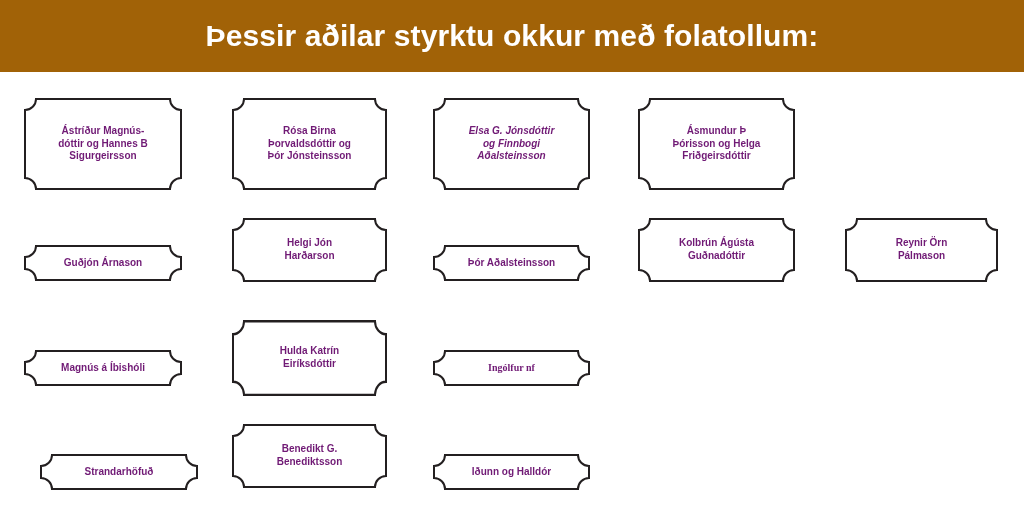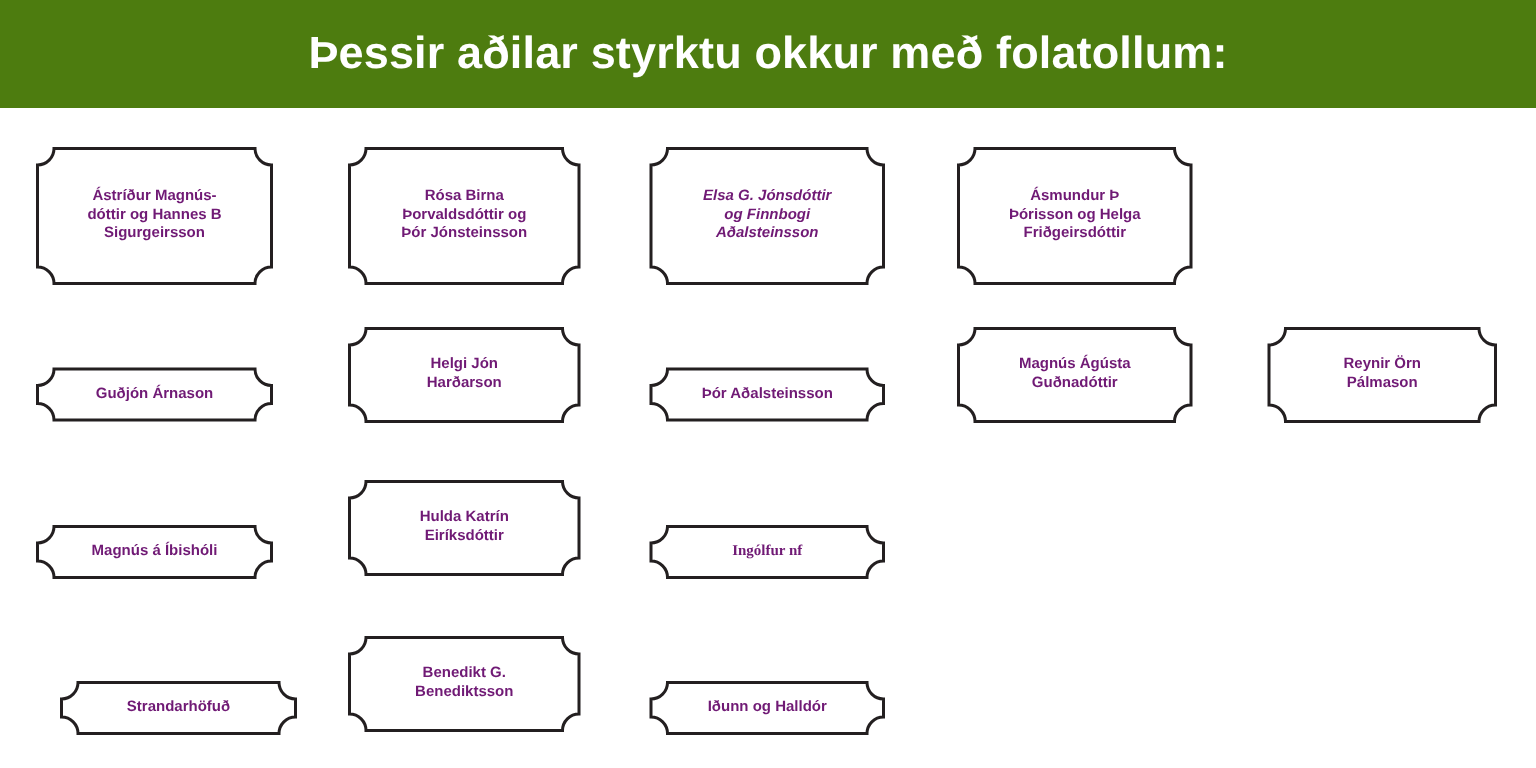--- a/index.html
+++ b/index.html
@@ -16,21 +16,21 @@
     position: relative;
   }
 
   
   #header-band {
     position: absolute;
     left: 0;
     top: 0;
     width: 1024px;
     height: 72px;
-    background: #4d7c0f;
+    background: #a16207;
     display: flex;
     align-items: center;
     justify-content: center;
     box-sizing: border-box;
   }
   #header-title {
     color: #ffffff;
     font-size: 30px;
     font-weight: bold;
     letter-spacing: 0.1px;
@@ -141,37 +141,37 @@
     <div class="plaque" style="left: 433px; top: 173px; width: 157px; height: 36px;">
       <svg class="plaque-svg" viewBox="0 0 157 36" preserveAspectRatio="none">
         <path class="plaque-frame" d="M 12 1 L 145 1 A 11 11 0 0 0 156 12 L 156 24 A 11 11 0 0 0 145 35 L 12 35 A 11 11 0 0 0 1 24 L 1 12 A 11 11 0 0 0 12 1 Z"></path>
       </svg>
       <div class="plaque-label">Þór Aðalsteinsson</div>
     </div>
     <div class="plaque" style="left: 638px; top: 146px; width: 157px; height: 64px;">
       <svg class="plaque-svg" viewBox="0 0 157 64" preserveAspectRatio="none">
         <path class="plaque-frame" d="M 12 1 L 145 1 A 11 11 0 0 0 156 12 L 156 52 A 11 11 0 0 0 145 63 L 12 63 A 11 11 0 0 0 1 52 L 1 12 A 11 11 0 0 0 12 1 Z"></path>
       </svg>
-      <div class="plaque-label">Magnús Ágústa
+      <div class="plaque-label">Kolbrún Ágústa
 Guðnadóttir</div>
     </div>
     <div class="plaque" style="left: 845px; top: 146px; width: 153px; height: 64px; border-radius: 18px;">
       <svg class="plaque-svg" viewBox="0 0 153 64" preserveAspectRatio="none">
         <path class="plaque-frame" d="M 12 1 L 141 1 A 11 11 0 0 0 152 12 L 152 52 A 11 11 0 0 0 141 63 L 12 63 A 11 11 0 0 0 1 52 L 1 12 A 11 11 0 0 0 12 1 Z"></path>
       </svg>
       <div class="plaque-label">Reynir Örn
 Pálmason</div>
     </div>
     <div class="plaque" style="left: 24px; top: 278px; width: 158px; height: 36px;">
       <svg class="plaque-svg" viewBox="0 0 158 36" preserveAspectRatio="none">
         <path class="plaque-frame" d="M 12 1 L 146 1 A 11 11 0 0 0 157 12 L 157 24 A 11 11 0 0 0 146 35 L 12 35 A 11 11 0 0 0 1 24 L 1 12 A 11 11 0 0 0 12 1 Z"></path>
       </svg>
       <div class="plaque-label">Magnús á Íbishóli</div>
     </div>
-    <div class="plaque" style="left: 232px; top: 248px; width: 155px; height: 64px;">
+    <div class="plaque" style="left: 232px; top: 248px; width: 155px; height: 76px;">
       <svg class="plaque-svg" viewBox="0 0 155 64" preserveAspectRatio="none">
         <path class="plaque-frame" d="M 12 1 L 143 1 A 11 11 0 0 0 154 12 L 154 52 A 11 11 0 0 0 143 63 L 12 63 A 11 11 0 0 0 1 52 L 1 12 A 11 11 0 0 0 12 1 Z"></path>
       </svg>
       <div class="plaque-label">Hulda Katrín
 Eiríksdóttir</div>
     </div>
     <div class="plaque" style="left: 433px; top: 278px; width: 157px; height: 36px; font-family: Liberation Serif, serif;">
       <svg class="plaque-svg" viewBox="0 0 157 36" preserveAspectRatio="none">
         <path class="plaque-frame" d="M 12 1 L 145 1 A 11 11 0 0 0 156 12 L 156 24 A 11 11 0 0 0 145 35 L 12 35 A 11 11 0 0 0 1 24 L 1 12 A 11 11 0 0 0 12 1 Z"></path>
       </svg>

